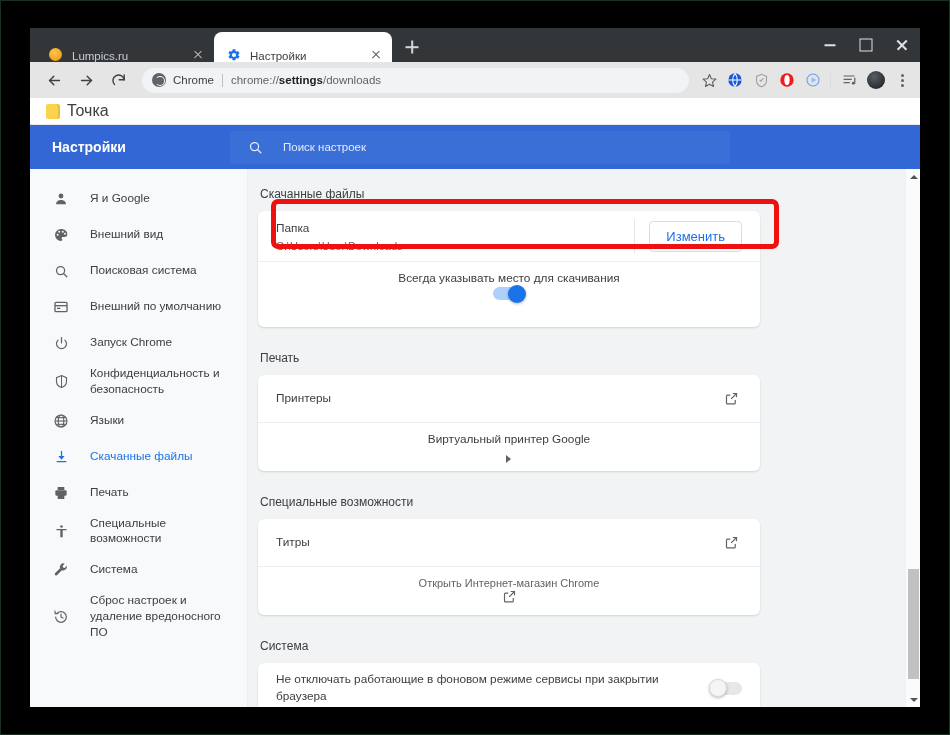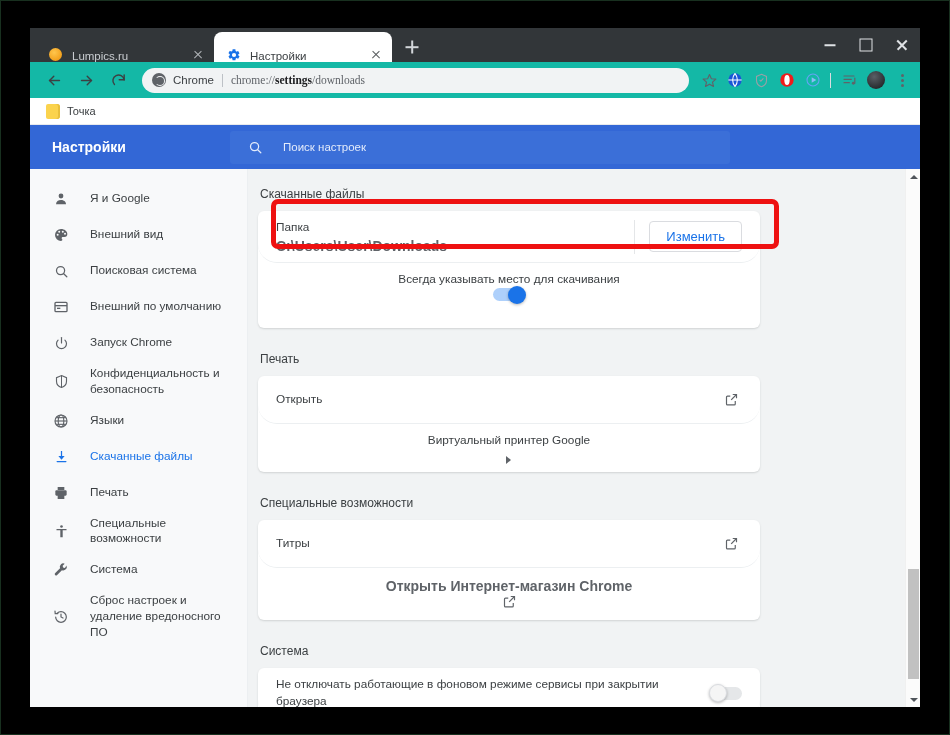--- a/index.html
+++ b/index.html
@@ -103,21 +103,21 @@
   }
   .wc-close::before, .wc-close::after {
     content: ""; position: absolute; left: 50%; top: 50%;
     width: 13px; height: 1.5px; background: currentColor;
   }
   .wc-close::before { transform: translate(-50%,-50%) rotate(45deg); }
   .wc-close::after  { transform: translate(-50%,-50%) rotate(-45deg); }
 
   
   .toolbar {
-    height: 36px; background: #14b8a6;
+    height: 36px; background: #e5e5e5;
     display: flex; align-items: center;
     padding: 0 6px 0 10px;
   }
   .nav-btn {
     width: 28px; height: 28px; flex: 0 0 28px;
     display: flex; align-items: center; justify-content: center;
     color: #3c4043; margin-right: 4px;
   }
   .omnibox {
     flex: 1 1 auto; height: 25px;
@@ -135,21 +135,21 @@
   .omni-lock::after {
     content: ""; position: absolute; left: 3px; top: 3px;
     width: 8px; height: 8px; border-radius: 50%;
     border: 1.5px solid #f1f3f4;
     border-left-color: transparent;
   }
   .omni-scheme { color: #3c4043; }
   .omni-sep {
     width: 1px; height: 13px; background: #bdc1c6; margin: 0 8px;
   }
-  .omni-url { color: #5f6368; font-family: Liberation Serif, serif; }
+  .omni-url { color: #5f6368; }
   .omni-url b { color: #202124; font-weight: 700; }
   .tb-icon {
     width: 24px; height: 24px; flex: 0 0 24px;
     display: flex; align-items: center; justify-content: center;
     margin-left: 2px;
   }
   .tb-sep { width: 1px; height: 15px; background: #dadce0; margin: 0 5px; }
   .avatar {
     width: 18px; height: 18px; border-radius: 50%;
     background: radial-gradient(circle at 40% 32%, #5a5f66 0%, #2a2d31 70%, #16181a 100%);
@@ -165,21 +165,21 @@
 
   
   .bookmarks {
     height: 27px; background: #fff;
     display: flex; align-items: center;
     padding-left: 10px;
     border-bottom: 1px solid #e8eaed;
   }
   .bm {
     display: flex; align-items: center;
-    font-size: 11px; color: #3c4043;
+    font-size: 16px; color: #3c4043;
     padding: 3px 6px; border-radius: 4px;
   }
   .bm-ico {
     width: 14px; height: 15px; margin-right: 7px;
     background: #fbd34d; border-radius: 2px 3px 3px 2px;
     position: relative;
     box-shadow: inset -2px 0 0 #e8bf3c;
   }
 
   
@@ -262,26 +262,25 @@
     border-radius: 6px;
     width: 502px;
     box-shadow: 0 1px 2px rgba(60,64,67,.18);
     overflow: hidden;
   }
   .row {
     display: flex; align-items: center;
     min-height: 48px;
     padding: 8px 18px 8px 18px;
     border-bottom: 1px solid #eceff1;
-    border-radius: 19px;
   }
   .row:last-child { border-bottom: none; flex-direction: column; }
   .row-text { flex: 1 1 auto; min-width: 0; }
   .row-label { font-size: 11.8px; color: #3c4043; line-height: 1.45; }
-  .row-sub { font-size: 14px; color: #5f6368; margin-top: 2px; font-weight: bold; }
+  .row-sub { font-size: 11px; color: #5f6368; margin-top: 2px; }
 
   .vsep { width: 1px; height: 34px; background: #e4e6e8; margin: 0 14px 0 6px; }
   .btn-outline {
     border: 1px solid #dadce0;
     border-radius: 4px;
     padding: 7px 16px;
     font-size: 13px; color: #1a73e8; font-weight: 500;
     background: #fff;
     white-space: nowrap;
   }
@@ -649,21 +648,21 @@
                 </div>
               </div>
             </div>
 
             <div class="gap"></div>
 
             <div class="sec-title">Печать</div>
             <div class="card">
               <div class="row">
                 <div class="row-text">
-                    <div class="row-label">Открыть</div>
+                    <div class="row-label">Принтеры</div>
                   </div>
                 <span class="ext-icon">
                   <svg width="15" height="15" viewBox="0 0 24 24" fill="none" stroke="#5f6368" stroke-width="1.9">
                       <path d="M14 4h6v6"></path>
                       <path d="M20 4l-8.5 8.5"></path>
                       <path d="M18 14.5V19a1.5 1.5 0 01-1.5 1.5h-11A1.5 1.5 0 014 19V8a1.5 1.5 0 011.5-1.5H10"></path>
                     </svg>
                 </span>
               </div>
               <div class="row">

